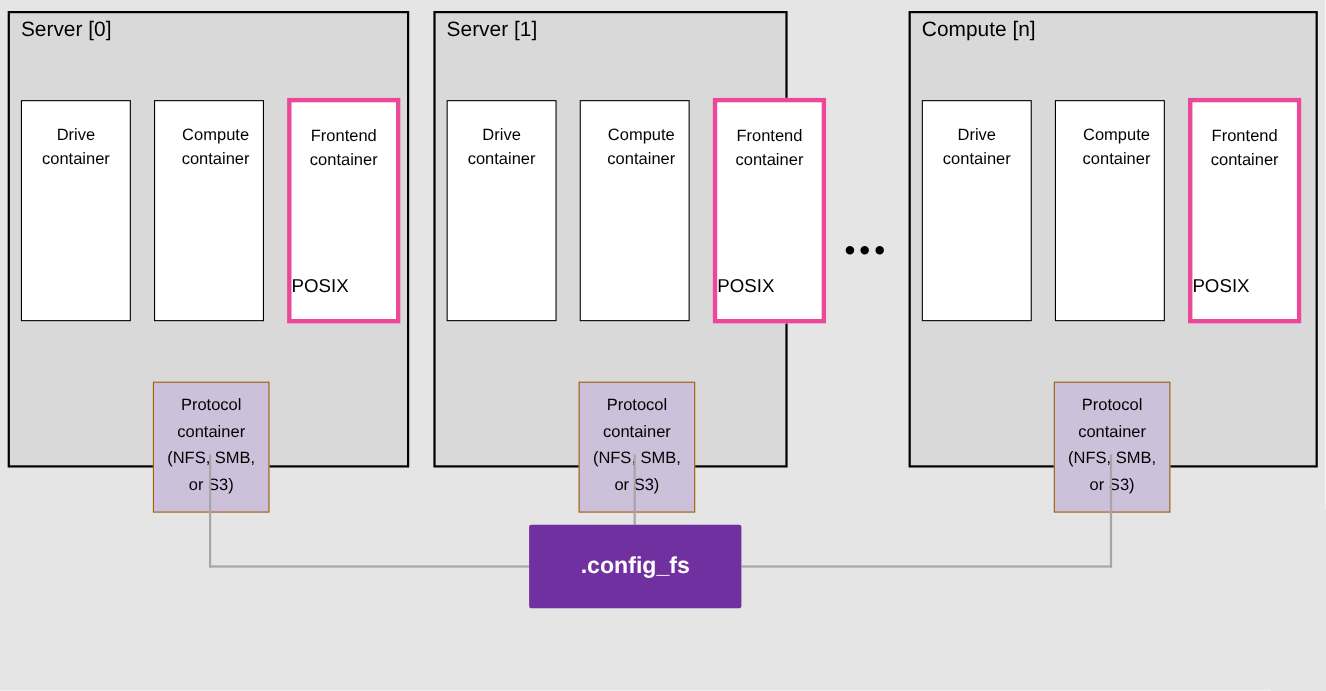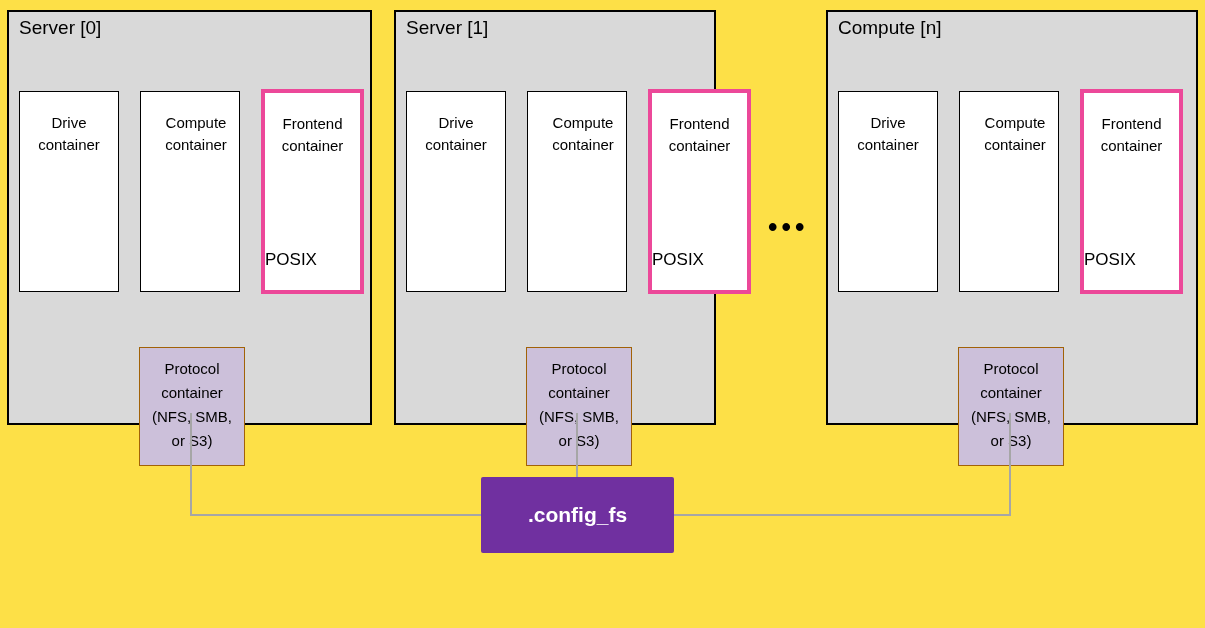--- a/index.html
+++ b/index.html
@@ -1,20 +1,20 @@
 <!DOCTYPE html>
 <html><head>
 <meta charset="utf-8">
 <style>
   html, body { margin: 0; padding: 0; background: #ffffff; }
   #stage {
     position: relative;
     width: 1205px;
     height: 628px;
-    background: #fde047;
+    background: #e5e5e5;
     font-family: "Liberation Sans", sans-serif;
     overflow: hidden;
   }
 
   
   .server {
     position: absolute;
     top: 10px;
     height: 415px;
     background: #d9d9d9;

